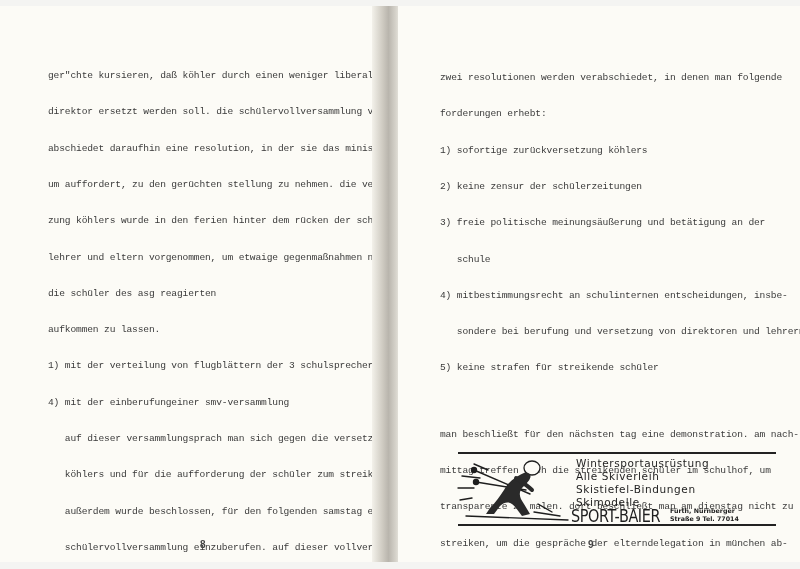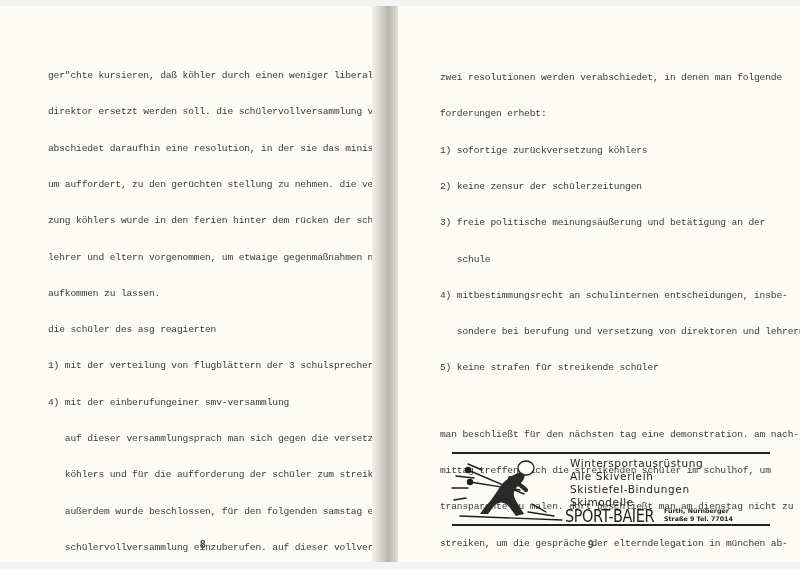--- a/index.html
+++ b/index.html
@@ -36,21 +36,21 @@
     .line { display: block; }
     .gap { display: block; height: 6px; }
     .pageno {
       position: absolute; font-size: 10px; color: #444;
       font-family: "Liberation Sans", sans-serif; font-weight: bold;
     }
     .left .pageno { left: 200px; top: 533px; }
     .right .pageno { left: 190px; top: 533px; }
 
     .ad {
-      position: absolute; left: 52px; top: 446px; width: 322px; height: 75px; text-decoration: underline;
+      position: absolute; left: 58px; top: 446px; width: 322px; height: 75px; text-decoration: underline;
     }
     .ad .rule-top, .ad .rule-bot {
       position: absolute; left: 2px; width: 318px; height: 2px; background: #222;
     }
     .ad .rule-top { top: 0; }
     .ad .rule-bot { top: 72px; }
     .ad .skier { position: absolute; left: 0; top: 4px; width: 120px; height: 68px; }
     .ad .adtext {
       position: absolute; left: 120px; top: 5px;
       font-family: "DejaVu Sans", sans-serif; color: #1e1e1e;
@@ -75,22 +75,22 @@
 <div class="spread">
 
   <div class="page left">
     <div class="text">
       <span class="line">ger"chte kursieren, daß köhler durch einen weniger liberalen</span>
       <span class="line">direktor ersetzt werden soll. die schülervollversammlung ver-</span>
       <span class="line">abschiedet daraufhin eine resolution, in der sie das ministeri-</span>
       <span class="line">um auffordert, zu den gerüchten stellung zu nehmen. die verset-</span>
       <span class="line">zung köhlers wurde in den ferien hinter dem rücken der schüler,</span>
       <span class="line">lehrer und eltern vorgenommen, um etwaige gegenmaßnahmen nicht</span>
+      <span class="line">die schüler des asg reagierten</span>
       <span class="line">aufkommen zu lassen.</span>
-      <span class="line">die schüler des asg reagierten</span>
       <span class="line">1) mit der verteilung von flugblättern der 3 schulsprecher</span>
       <span class="line">4) mit der einberufungeiner smv-versammlung</span>
       <span class="line">   auf dieser versammlungsprach man sich gegen die versetzung</span>
       <span class="line">   köhlers und für die aufforderung der schüler zum streik aus.</span>
       <span class="line">   außerdem wurde beschlossen, für den folgenden samstag eine</span>
       <span class="line">   schülervollversammlung einzuberufen. auf dieser vollversam-</span>
       
       
       
       

